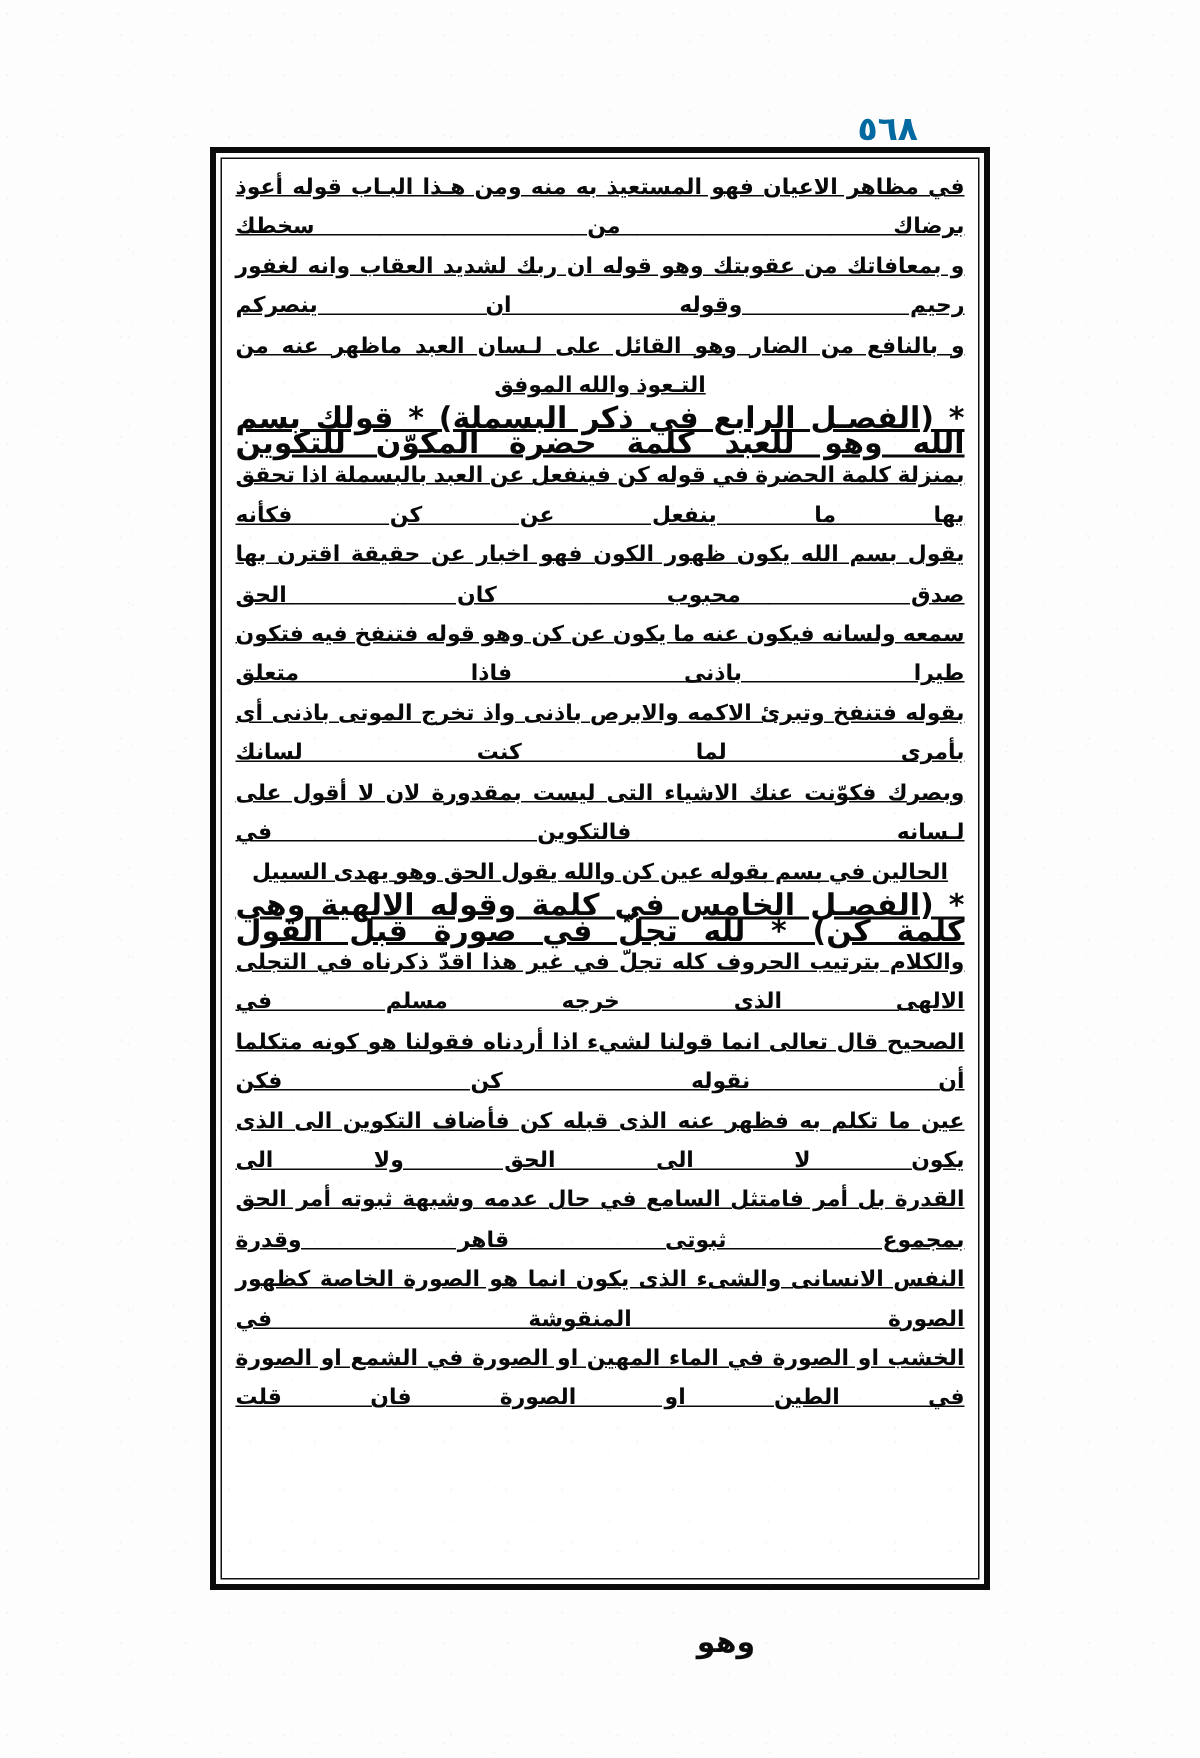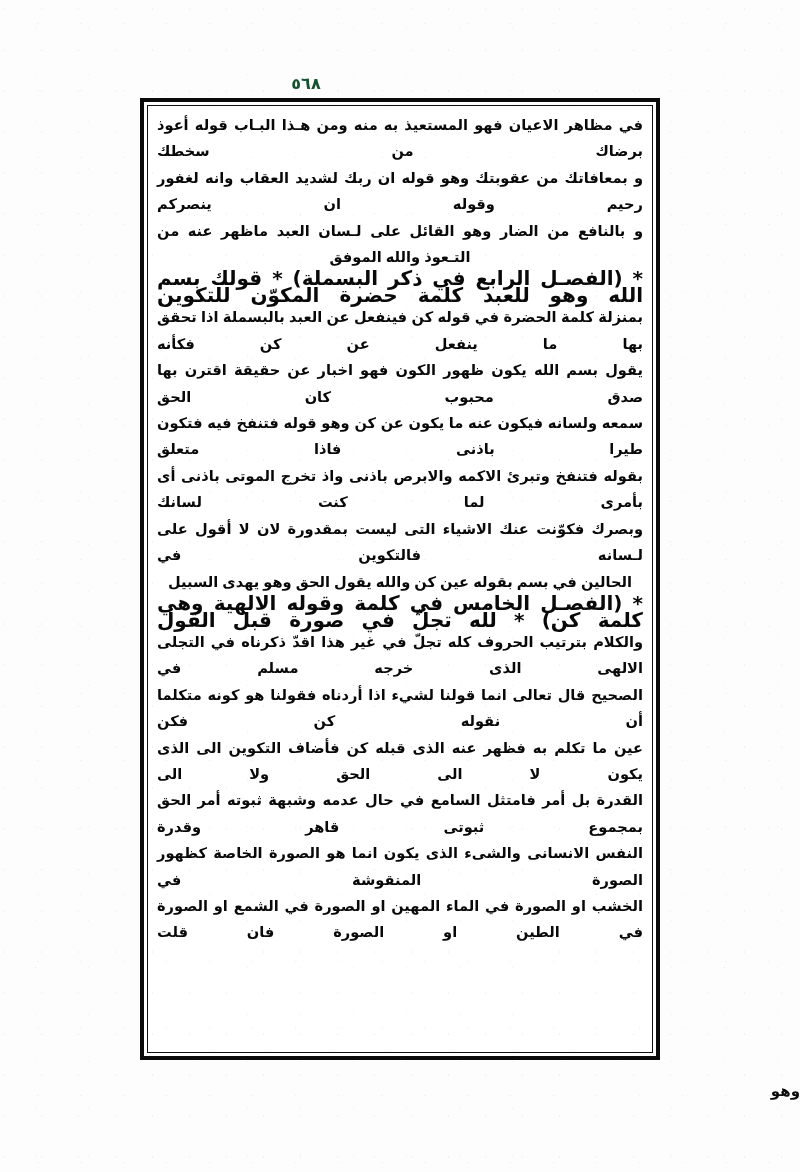--- a/index.html
+++ b/index.html
@@ -23,26 +23,26 @@
     inset: 0;
     background: #fdfdfd;
   }
 
   
   .folio {
     position: absolute;
     top: 74px;
     left: 0;
     width: 612px;
-    text-align: center;
-    font-size: 16px;
+    text-align: right;
+    font-size: 22px;
     font-weight: bold;
     letter-spacing: 0px;
     direction: rtl;
-    color: #14532d;
+    color: #0369a1;
   }
 
   
   .frame {
     position: absolute;
     top: 98px;
     right: 140px;
     left: 140px;
     height: 962px;
     border: 4px solid #0b0b0b;
@@ -67,20 +67,21 @@
     font-size: 14.6px;
     line-height: 26.4px;
     letter-spacing: -0.4px;
     word-spacing: -1px;
     font-weight: bold;
     font-family: "DejaVu Sans", "Liberation Sans", sans-serif;
     color: #090909;
   }
   .prose p {
     margin: 0;
+    text-decoration: underline;
   }
   .prose p.center-last {
     text-align-last: center;
   }
 
   .chapter-head {
     direction: rtl;
     text-align: justify;
     text-align-last: justify;
     font-size: 20px;
@@ -90,23 +91,23 @@
     word-spacing: -1px;
     margin: 0;
   }
 
   
   .catchword {
     position: absolute;
     top: 1082px;
     right: 0;
     width: 632px;
-    text-align: right;
+    text-align: center;
     direction: rtl;
-    font-size: 15px;
+    font-size: 20px;
     font-weight: bold;
     color: #0c0c0c;
   }
 
   
   .speckle {
     position: absolute;
     inset: 0;
     pointer-events: none;
     opacity: 0.05;

